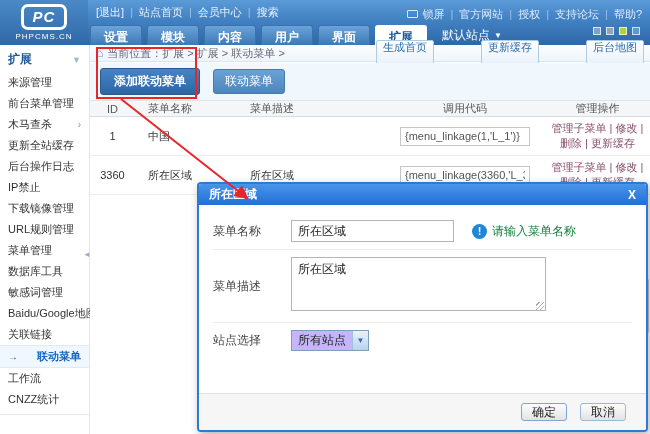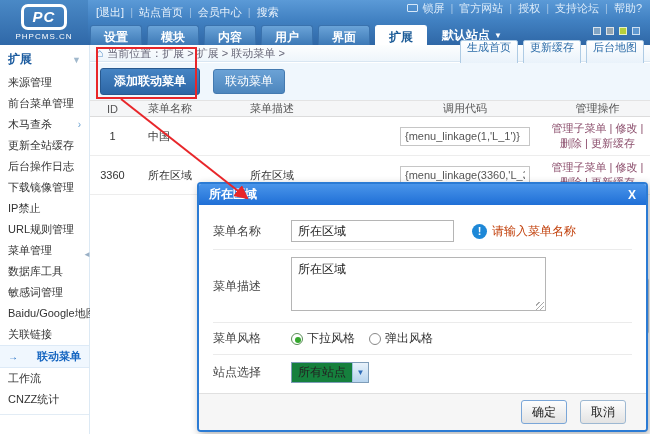--- a/index.html
+++ b/index.html
@@ -12,42 +12,42 @@
     background:linear-gradient(180deg,#5b9ad7 0%,#4181c2 45%,#2f67a6 100%); }
   .logo-block { position:absolute; left:0; top:0; width:88px; height:45px;
     background:linear-gradient(180deg,#4a89c6,#2f68a8); display:flex; flex-direction:column; align-items:center; justify-content:center; }
   .logo-mark { width:46px; height:26px; border:3px solid #fff; border-radius:7px;
     color:#fff; font-weight:bold; font-style:italic; font-size:15px; line-height:20px; text-align:center; letter-spacing:1px; }
   .logo-text { color:#fff; font-size:8px; letter-spacing:1px; margin-top:2px; }
 
   .topline { position:absolute; left:96px; top:4px; height:16px; color:#eaf3fc; font-size:11px; display:flex; align-items:center; }
   .topline span.seg { cursor:pointer; }
   .topline span.seg + span.seg::before { content:"|"; color:rgba(255,255,255,.45); margin:0 6px; }
-  .toputil { position:absolute; right:8px; top:0; height:16px; color:#dcebf9; font-size:11px; display:flex; align-items:center; }
+  .toputil { position:absolute; right:8px; top:6px; height:16px; color:#dcebf9; font-size:11px; display:flex; align-items:center; }
   .toputil span.seg + span.seg::before { content:"|"; color:rgba(255,255,255,.45); margin:0 6px; }
   .monitor-ico { display:inline-block; width:11px; height:8px; border:1px solid #d7e8f8; border-radius:1px; margin-right:4px; position:relative; top:0; }
 
   .tabs { position:absolute; left:90px; top:24px; display:flex; align-items:flex-end; height:21px; }
   .tab { height:20px; margin-right:5px; padding:3px 13px 0 13px; font-size:12px; font-weight:bold; color:#fff;
     background:linear-gradient(180deg,#6aa3d8,#3d79b6); border:1px solid #3a72ad; border-bottom:none;
     border-radius:3px 3px 0 0; cursor:pointer; white-space:nowrap; }
   .tab.active { background:#fff; color:#1a5a96; border-color:#fff; }
-  .site-select { margin-left:10px; color:#fff; font-size:12px; font-weight:bold; display:flex; align-items:center; height:20px; cursor:pointer; }
+  .site-select { margin-left:10px; color:#fff; font-size:12px; font-weight:normal; display:flex; align-items:center; height:20px; cursor:pointer; }
   .site-select .caret { font-size:8px; margin-left:4px; }
   .mini-squares { position:absolute; right:10px; top:27px; display:flex; gap:5px; }
   .sq { width:8px; height:8px; border:1px solid rgba(255,255,255,.7); cursor:pointer; }
 
   
   .crumbbar { position:absolute; left:90px; top:45px; width:560px; height:17px;
     background:linear-gradient(180deg,#fdfefe,#eef5fb); border-bottom:1px solid #d9e6f2;
     display:flex; align-items:center; font-size:11px; color:#667; padding:0 6px; }
   .home-ico { color:#5b93c9; font-size:12px; margin-right:4px; }
   .quickbtns { margin-left:auto; display:flex; gap:5px; }
   .qbtn { font-size:11px; color:#2c6ca8; background:linear-gradient(180deg,#ffffff,#e7f1fa);
-    border:1px solid #aecbe4; border-radius:2px; padding:0 6px; height:26px; line-height:13px; cursor:pointer; }
+    border:1px solid #aecbe4; border-radius:2px; padding:0 6px; height:26px; line-height:13px; cursor:pointer;margin-left:42px; }
 
   
   .sidebar { position:absolute; left:0; top:45px; width:90px; height:389px; background:#fff; border-right:1px solid #dce9f4; }
   .sidebox { border-bottom:1px solid #e2ecf5; padding-bottom:4px; }
   .side-title { display:flex; align-items:center; justify-content:space-between; padding:6px 8px 4px 8px;
     color:#1a5a9e; font-size:12px; font-weight:bold; }
   .side-title .chev { color:#a0b8cc; font-size:9px; cursor:pointer; }
   .side-item { padding:3px 8px; font-size:11px; color:#333; cursor:pointer; display:flex; align-items:center; justify-content:space-between; white-space:nowrap; }
   .side-item .arr { color:#6aa0d0; font-size:10px; }
   .side-item.active { color:#1565c0; font-weight:bold; background:#f0f7fe; border-top:1px solid #ddeaf7; border-bottom:1px solid #ddeaf7; }
@@ -81,38 +81,38 @@
   .modal-title { color:#fff; font-size:12px; font-weight:bold; }
   .modal-close { margin-left:auto; color:#fff; font-size:12px; font-weight:bold; cursor:pointer; }
   .modal-body { padding:8px 14px 0 14px; }
   .mrow { display:flex; align-items:center; padding:7px 0; border-bottom:1px solid #ebebeb; }
   .mrow:last-of-type { border-bottom:none; }
   .mlabel { width:78px; flex:0 0 78px; font-size:12px; color:#444; }
   .minput { width:163px; height:22px; border:1px solid #b5b5b5; padding:0 6px; font-size:12px; color:#222;
     font-family:"Liberation Sans","DejaVu Sans",sans-serif; }
   .hint-ico { width:15px; height:15px; border-radius:50%; background:#1e88d7; color:#fff; font-size:11px; font-weight:bold;
     display:inline-flex; align-items:center; justify-content:center; margin:0 5px 0 18px; flex:0 0 15px; }
-  .hint-text { color:#c2410c; font-size:12px; }
+  .hint-text { color:#15803d; font-size:12px; }
   .ta-wrap { position:relative; }
   .mtextarea { width:255px; height:54px; border:1px solid #b5b5b5; padding:3px 6px; font-size:12px; color:#222;
     font-family:"Liberation Sans","DejaVu Sans",sans-serif; resize:none; }
   .ta-handle { position:absolute; right:2px; bottom:5px; width:8px; height:8px;
     background:repeating-linear-gradient(135deg,transparent 0 2px,#aaa 2px 3px); cursor:nwse-resize; }
   .radio { width:12px; height:12px; border:1px solid #888; border-radius:50%; background:#fff; display:inline-block;
     position:relative; margin-right:4px; vertical-align:-2px; cursor:pointer; }
   .radio.checked { border-color:#5a8f57; }
   .radio.checked::after { content:""; position:absolute; left:3px; top:3px; width:6px; height:6px; border-radius:50%; background:#35a72e; }
   .radio-label { font-size:12px; color:#333; margin-right:14px; cursor:pointer; }
-  .fselect { display:inline-flex; align-items:center; border:1px solid #7f9db9; height:21px; background:#15803d; cursor:pointer; }
+  .fselect { display:inline-flex; align-items:center; border:1px solid #7f9db9; height:21px; background:#c4b5fd; cursor:pointer; }
   .fselect .val { font-size:12px; color:#222; padding:0 6px; min-width:48px; }
   .fselect .arrow { width:16px; height:19px; background:linear-gradient(180deg,#e8f2fb,#b7d4ee); border-left:1px solid #9ec1e0;
     color:#2e6bb8; font-size:8px; display:flex; align-items:center; justify-content:center; }
   .modal-foot { position:absolute; left:0; bottom:0; width:100%; height:37px; background:#f6f6f6; border-top:1px solid #e0e0e0;
     display:flex; align-items:center; justify-content:flex-end; gap:13px; padding-right:20px; }
-  .fbtn { min-width:46px; height:24px; background:linear-gradient(180deg,#fdfdfd,#e3e3e3); border:1px solid #9db8d2;
+  .fbtn { min-width:46px; height:18px; background:linear-gradient(180deg,#fdfdfd,#e3e3e3); border:1px solid #9db8d2;
     border-radius:3px; font-size:12px; color:#222; cursor:pointer; padding:0 10px;
     font-family:Liberation Mono, monospace;text-align:center; }
   .fbtn.ok { border-color:#7aa6d8; }
 
   
   #annot { position:absolute; left:0; top:0; z-index:20; pointer-events:none; }
   .scroll-thumb { position:absolute; right:1px; top:278px; width:6px; height:56px; background:#c4cbd2; border-radius:3px; z-index:5; cursor:grab; }
 </style>
 </head>
 <body>
@@ -174,22 +174,22 @@
           <span class="chev">▼</span>
       </div>
       <div class="side-item">来源管理</div>
       <div class="side-item">前台菜单管理</div>
       <div class="side-item">
         <span>木马查杀</span>
           <span class="arr">›</span>
       </div>
       <div class="side-item">更新全站缓存</div>
       <div class="side-item">后台操作日志</div>
+      <div class="side-item">IP禁止</div>
       <div class="side-item">下载镜像管理</div>
-      <div class="side-item">IP禁止</div>
       <div class="side-item">URL规则管理</div>
       <div class="side-item">菜单管理</div>
       <div class="side-item">数据库工具</div>
       <div class="side-item">敏感词管理</div>
       <div class="side-item">Baidu/Google地图</div>
       <div class="side-item">关联链接</div>
       <div class="side-item active">联动菜单</div>
       <div class="side-item">工作流</div>
       <div class="side-item">CNZZ统计</div>
     </div>
@@ -248,27 +248,20 @@
         <span class="hint-text">请输入菜单名称</span>
       </div>
       <div class="mrow" style="align-items:center;">
         <span class="mlabel">菜单描述</span>
         <span class="ta-wrap">
           <textarea class="mtextarea" style="">所在区域</textarea>
           <span class="ta-handle"></span>
         </span>
       </div>
       <div class="mrow">
-        <span class="mlabel">菜单风格</span>
-        <span class="radio checked"></span>
-        <span class="radio-label">下拉风格</span>
-        <span class="radio"></span>
-        <span class="radio-label">弹出风格</span>
-      </div>
-      <div class="mrow">
         <span class="mlabel">站点选择</span>
         <span class="fselect">
           <span class="val">所有站点</span>
           <span class="arrow">▼</span>
         </span>
       </div>
     </div>
     <div class="modal-foot">
       <button class="fbtn ok">确定</button>
       <button class="fbtn">取消</button>

